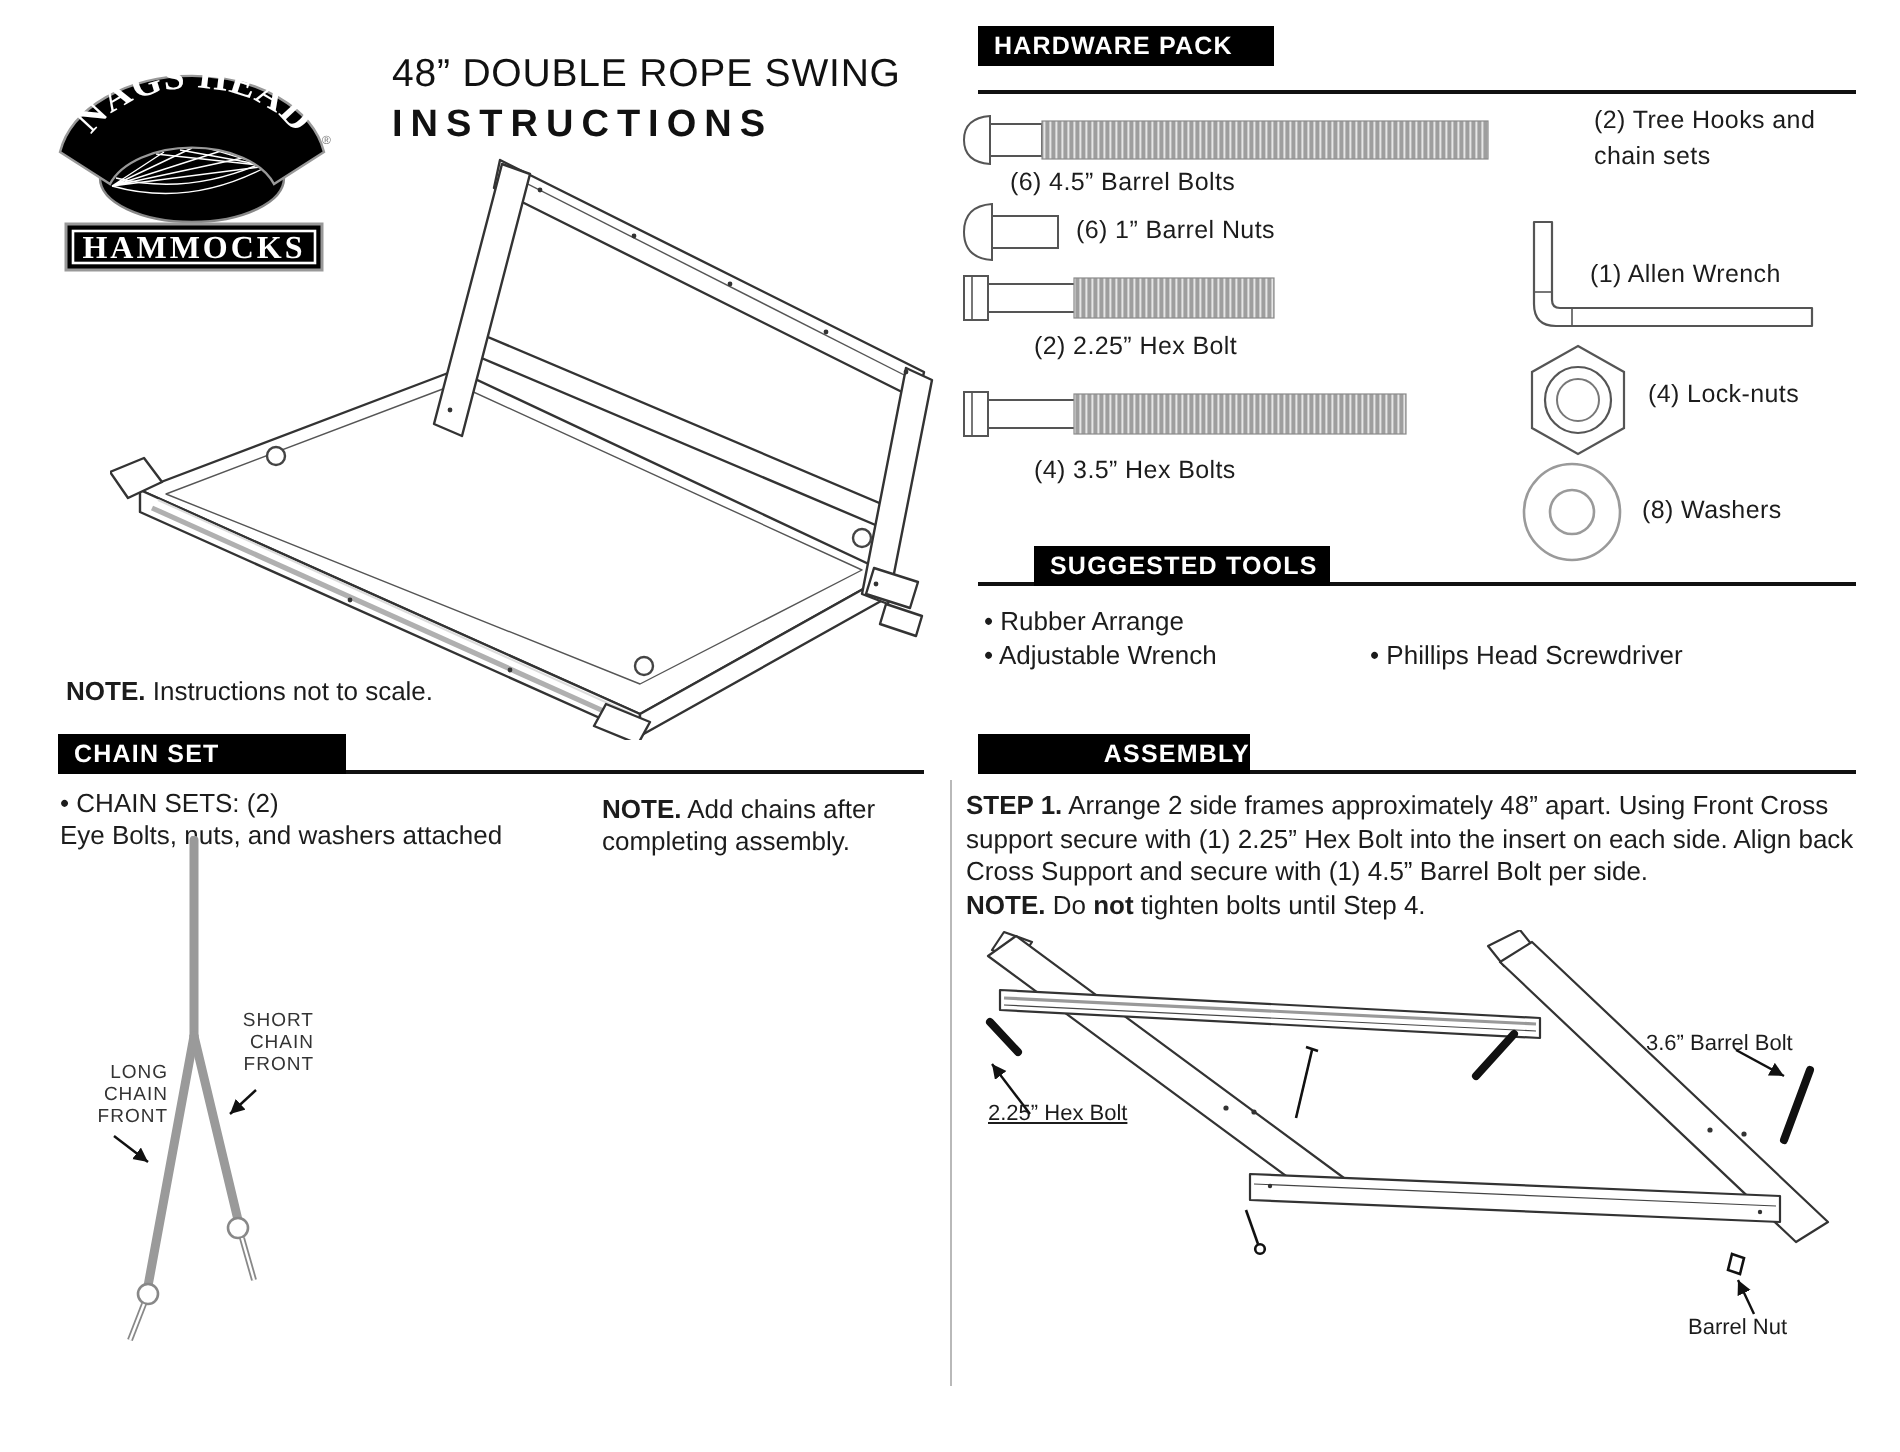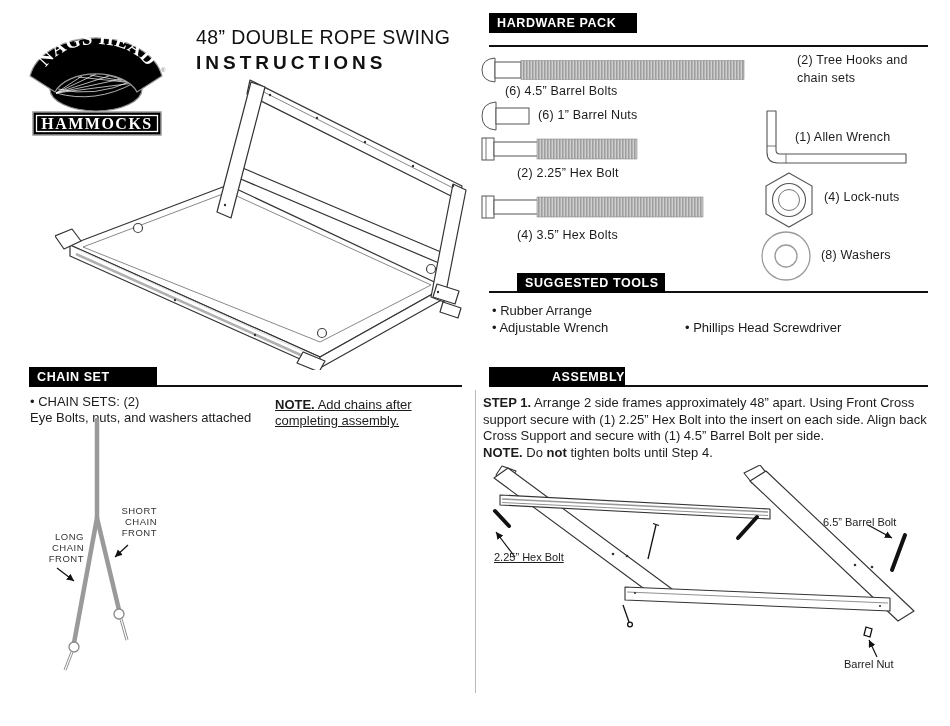--- a/index.html
+++ b/index.html
@@ -94,20 +94,23 @@
       <circle cx="200" cy="265" r="1.2"></circle>
     </g>
 
     <g fill="#fff" stroke="#444" stroke-width="1.2">
       <circle cx="83" cy="158" r="4.5"></circle>
       <circle cx="267" cy="263" r="4.5"></circle>
       <circle cx="376" cy="199" r="4.5"></circle>
     </g>
   </svg>
 
+  <div class="abs txt" style="left:33px;top:338px;">
+    <b>NOTE.</b><span> Instructions not to scale.</span>
+  </div>
 
   <div class="rule" style="left:489px;top:45px;width:439px;"></div>
   <div class="secbar" style="left:489px;top:13px;width:148px;">HARDWARE PACK</div>
 
   <svg class="abs" style="left:481px;top:57px;" width="266" height="26" viewBox="0 0 266 26">
     <defs>
       <pattern id="thr" width="3" height="20" patternUnits="userSpaceOnUse">
         <rect width="3" height="20" fill="#9e9e9e"></rect>
         <line x1="2.2" y1="0" x2="2.2" y2="20" stroke="#e6e6e6" stroke-width="1"></line>
       </pattern>
@@ -163,24 +166,24 @@
   </svg>
   <div class="abs lbl" style="left:821px;top:248px;">(8) Washers</div>
 
   <div class="rule" style="left:489px;top:291px;width:439px;"></div>
   <div class="secbar" style="left:517px;top:273px;width:148px;">SUGGESTED TOOLS</div>
   <div class="abs txt" style="left:492px;top:303px;">• Rubber Arrange</div>
   <div class="abs txt" style="left:492px;top:320px;">• Adjustable Wrench</div>
   <div class="abs txt" style="left:685px;top:320px;">• Phillips Head Screwdriver</div>
 
   <div class="rule" style="left:29px;top:385px;width:433px;"></div>
-  <div class="secbar" style="left:29px;top:367px;width:128px;">CHAIN SET</div>
+  <div class="secbar" style="left:29px;top:367px;width:144px;">CHAIN SET</div>
   <div class="abs txt" style="left:30px;top:394px;">• CHAIN SETS: (2)</div>
   <div class="abs txt" style="left:30px;top:410px;">Eye Bolts, nuts, and washers attached</div>
-  <div class="abs txt" style="left:275px;top:397px;width:170px;text-decoration:underline;">
+  <div class="abs txt" style="left:301px;top:397px;width:170px;">
     <b>NOTE.</b><span> Add chains after completing assembly.</span>
   </div>
 
   <svg class="abs" style="left:40px;top:418px;" width="150" height="270" viewBox="0 0 150 270">
     <defs>
       <marker id="ah" markerWidth="8" markerHeight="8" refX="6" refY="3" orient="auto">
         <path d="M0,0 L6,3 L0,6 Z" fill="#111"></path>
       </marker>
     </defs>
     <g stroke="#9a9a9a" stroke-width="4.5" stroke-linecap="round">
@@ -258,16 +261,16 @@
       <polygon points="386,162 392,164 390,172 384,170"></polygon>
     </g>
 
     <g stroke="#111" stroke-width="1.2" fill="none">
       <line x1="35" y1="92" x2="16" y2="67" marker-end="url(#ah)"></line>
       <line x1="388" y1="60" x2="412" y2="73" marker-end="url(#ah)"></line>
       <line x1="397" y1="192" x2="389" y2="175" marker-end="url(#ah)"></line>
     </g>
   </svg>
   <div class="abs dlabel" style="left:494px;top:551px;text-decoration:underline;">2.25” Hex Bolt</div>
-  <div class="abs dlabel" style="left:823px;top:516px;">6.5” Barrel Bolt</div>
+  <div class="abs dlabel" style="left:823px;top:516px;">3.6” Barrel Bolt</div>
   <div class="abs dlabel" style="left:844px;top:658px;">Barrel Nut</div>
 
 </div>
 
 </body></html>

